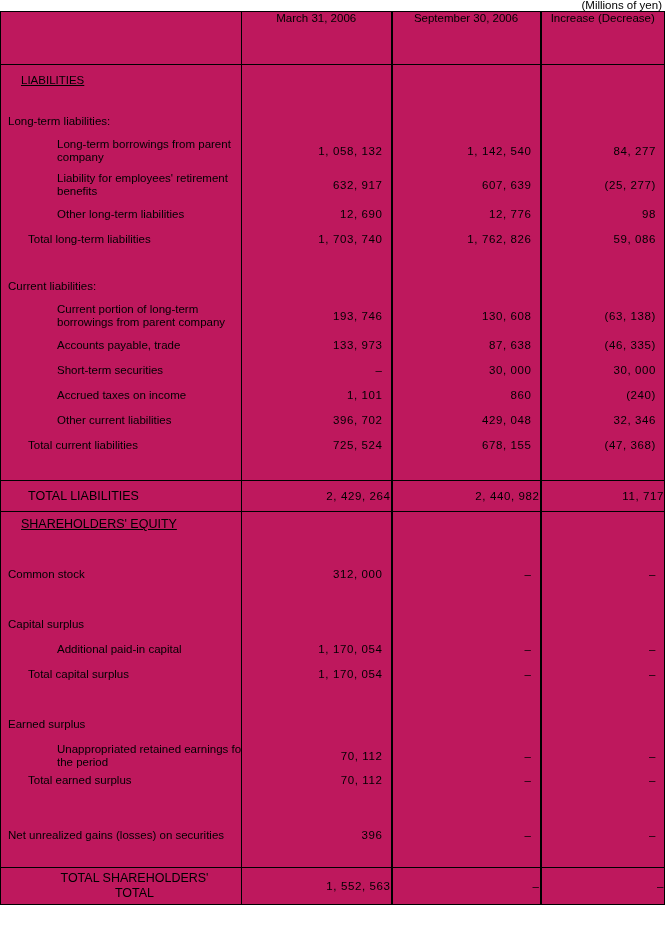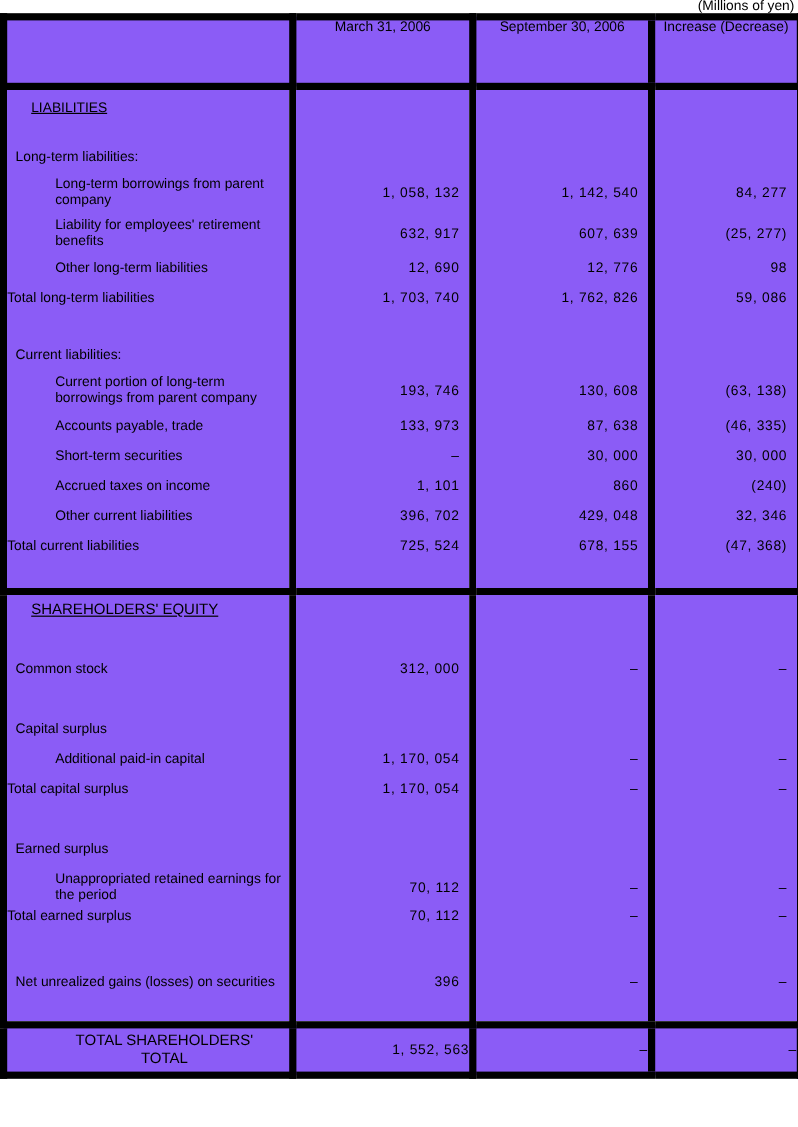--- a/index.html
+++ b/index.html
@@ -34,24 +34,24 @@
   table.fin {
     position: absolute;
     left: 0;
     top: 11px;
     width: 664px;
     border-collapse: collapse;
     table-layout: fixed;
     font-size: 11.5px;
   }
   table.fin td {
-    border: 6px solid #000000;
+    border: 1px solid #000000;
     padding: 0;
     vertical-align: top;
-    background: #8b5cf6;
+    background: #be185d;
   }
 
   
   col.c-label { width: 241px; }
   col.c-mar   { width: 150px; }
   col.c-sep   { width: 149px; }
   col.c-inc   { width: 124px; }
 
   
   .thickL { border-left: 2px solid #000000 !important; }
@@ -80,22 +80,22 @@
     line-height: 13px;
   }
   .ln.num {
     text-align: right;
     padding-right: 8px;
     letter-spacing: 0.6px;
   }
   .ln.txt { text-align: left; }
 
   .i0 { padding-left: 7px; }     
-  .i1 { }    
-  .i2 { padding-left: 40px; }    
+  .i1 { padding-left: 27px; }    
+  .i2 { padding-left: 56px; }    
   .i3 { padding-left: 20px; }    
 
   .uline { text-decoration: underline; }
 
   
   .sum-label {
     position: relative;
     padding-left: 27px;
     font-size: 12.5px;
     line-height: 15px;
@@ -203,20 +203,28 @@
             <div class="ln num" style="top:245px">(63, 138)</div>
             <div class="ln num" style="top:274px">(46, 335)</div>
             <div class="ln num" style="top:299px">30, 000</div>
             <div class="ln num" style="top:324px">(240)</div>
             <div class="ln num" style="top:349px">32, 346</div>
             <div class="ln num" style="top:374px">(47, 368)</div>
           </div>
         </td>
       </tr>
 
+      <tr>
+        <td style="height:30px; vertical-align:middle;">
+          <div class="sum-label caps">TOTAL LIABILITIES</div>
+        </td>
+        <td class="sum-num" style="vertical-align:middle;">2, 429, 264</td>
+        <td class="sum-num thickL thickR" style="vertical-align:middle;">2, 440, 982</td>
+        <td class="sum-num" style="vertical-align:middle;">11, 717</td>
+      </tr>
 
       <tr>
 
         <td class="blk" style="height:355px">
           <div class="pad" style="height:355px">
             <div class="ln txt i3 uline caps" style="top:6px">SHAREHOLDERS' EQUITY</div>
 
             <div class="ln txt i0" style="top:56px">Common stock</div>
 
             <div class="ln txt i0" style="top:106px">Capital surplus</div>

